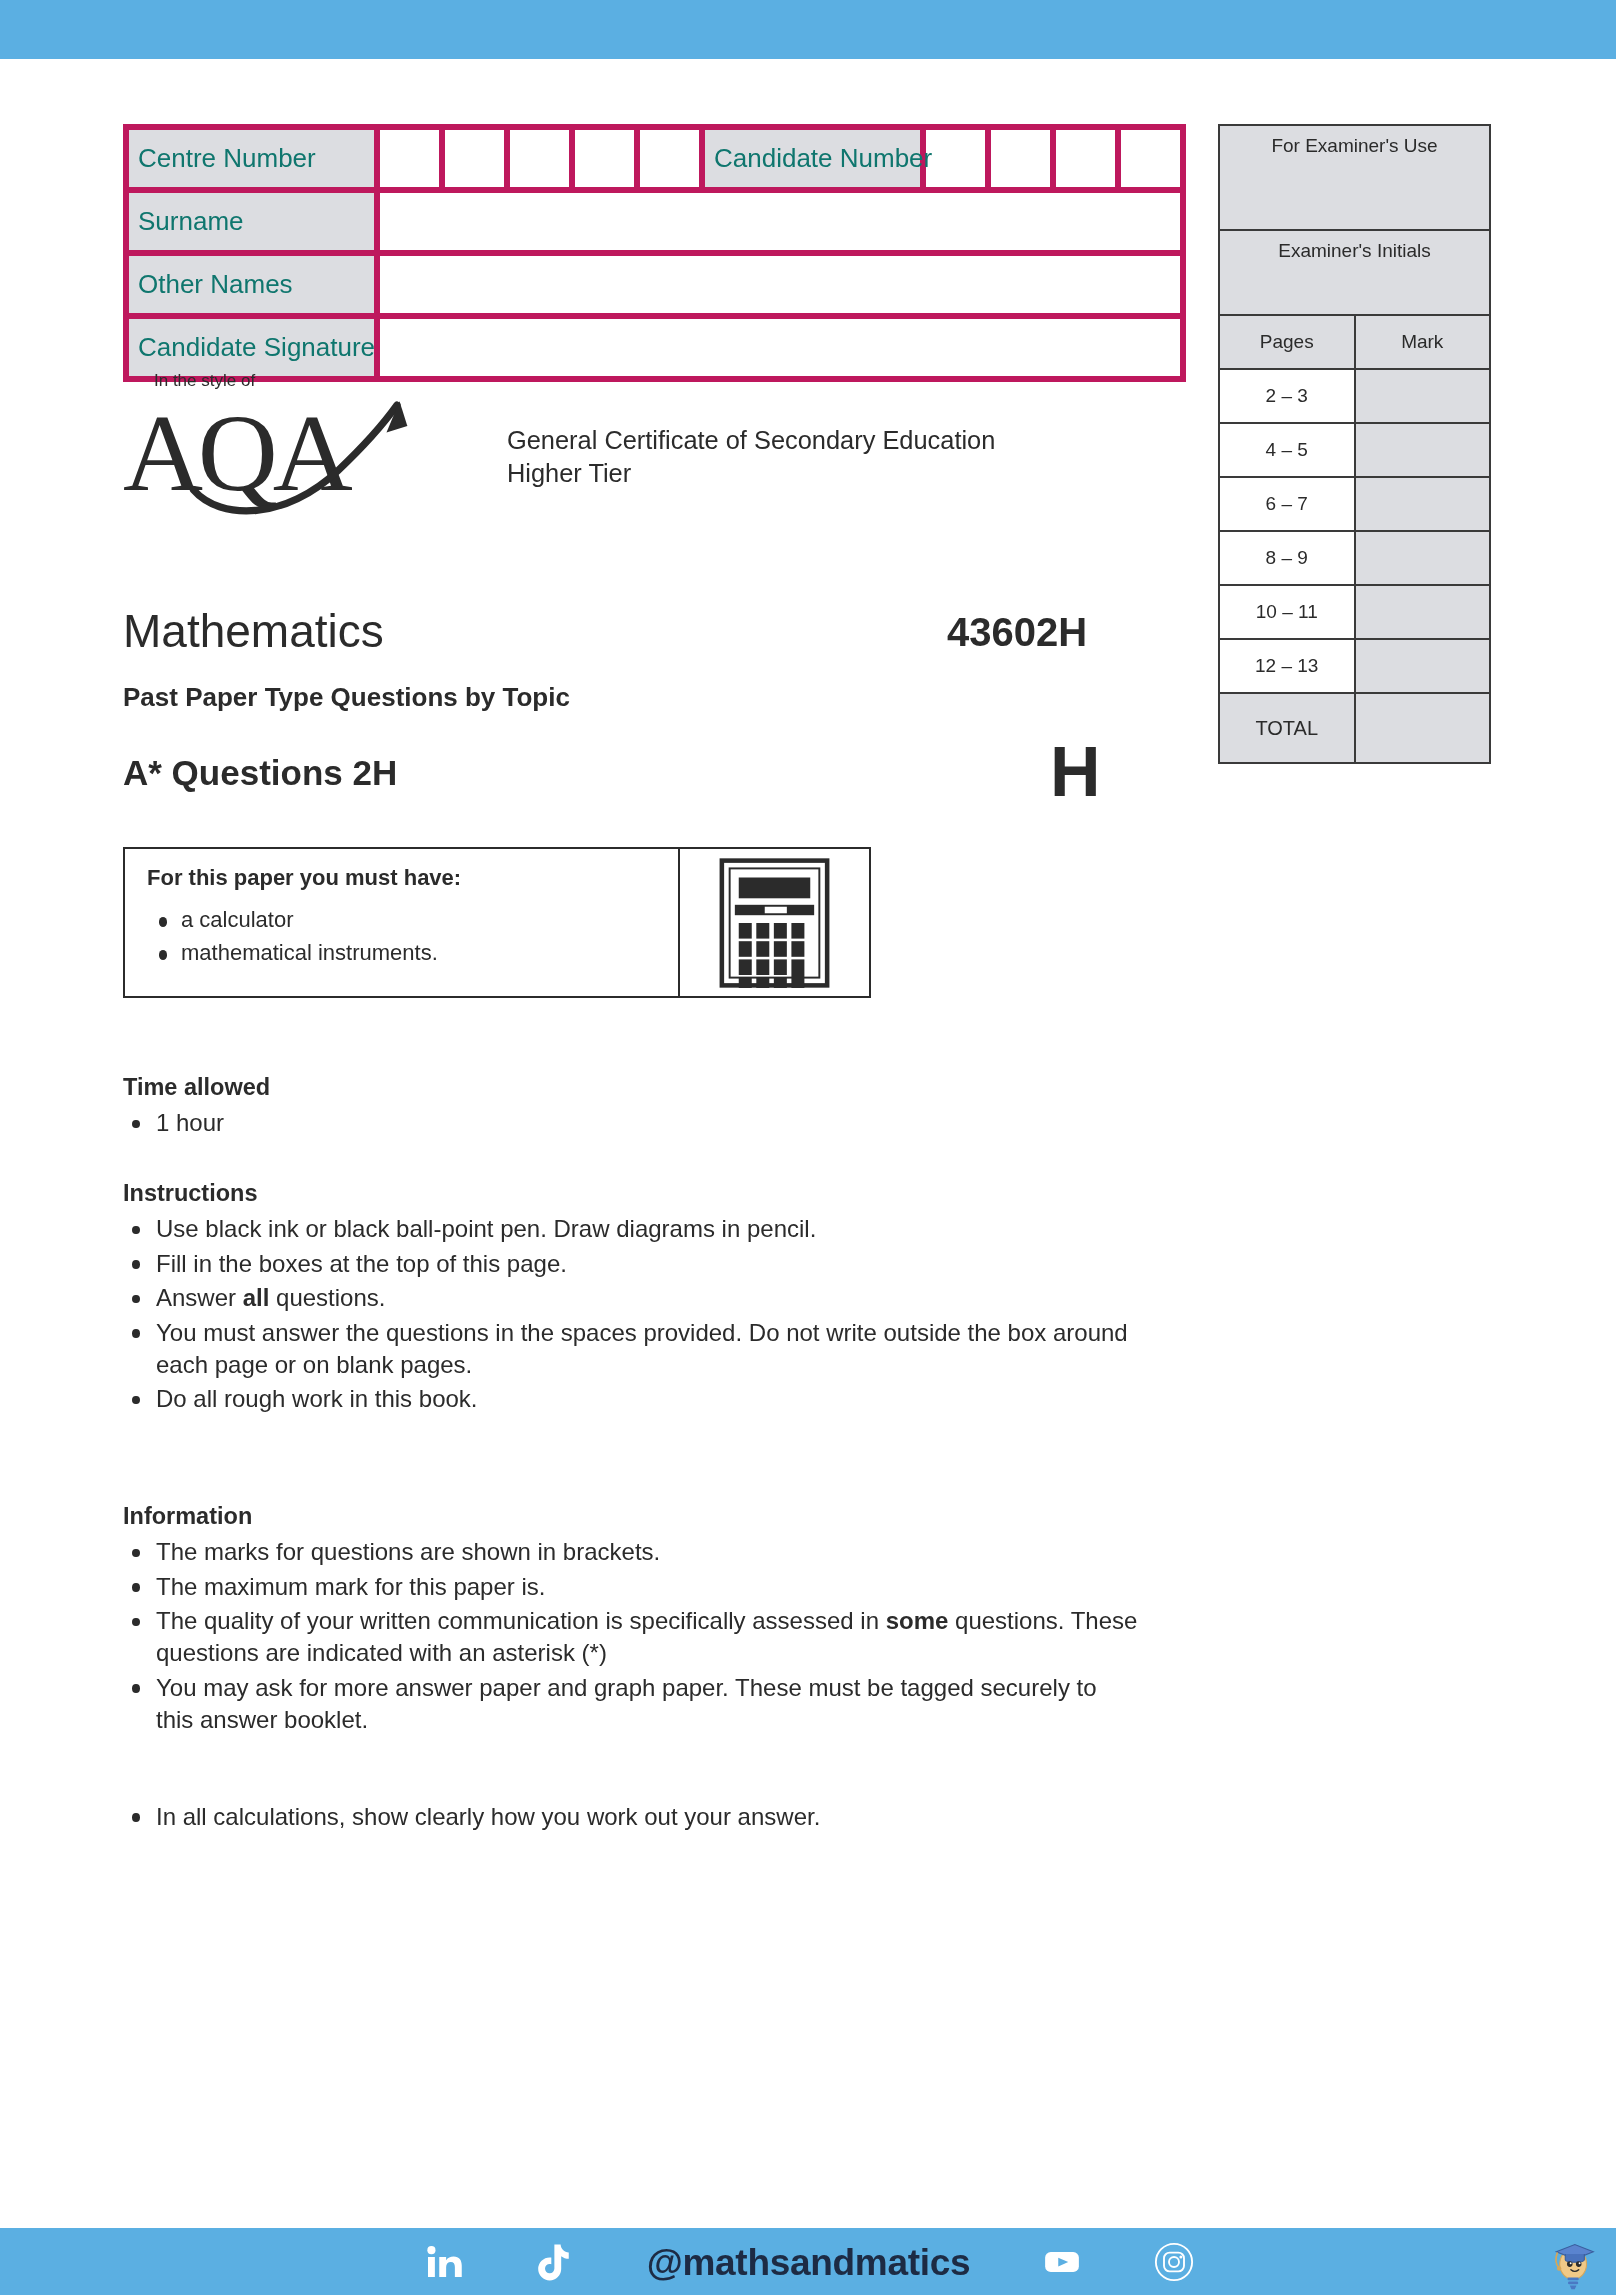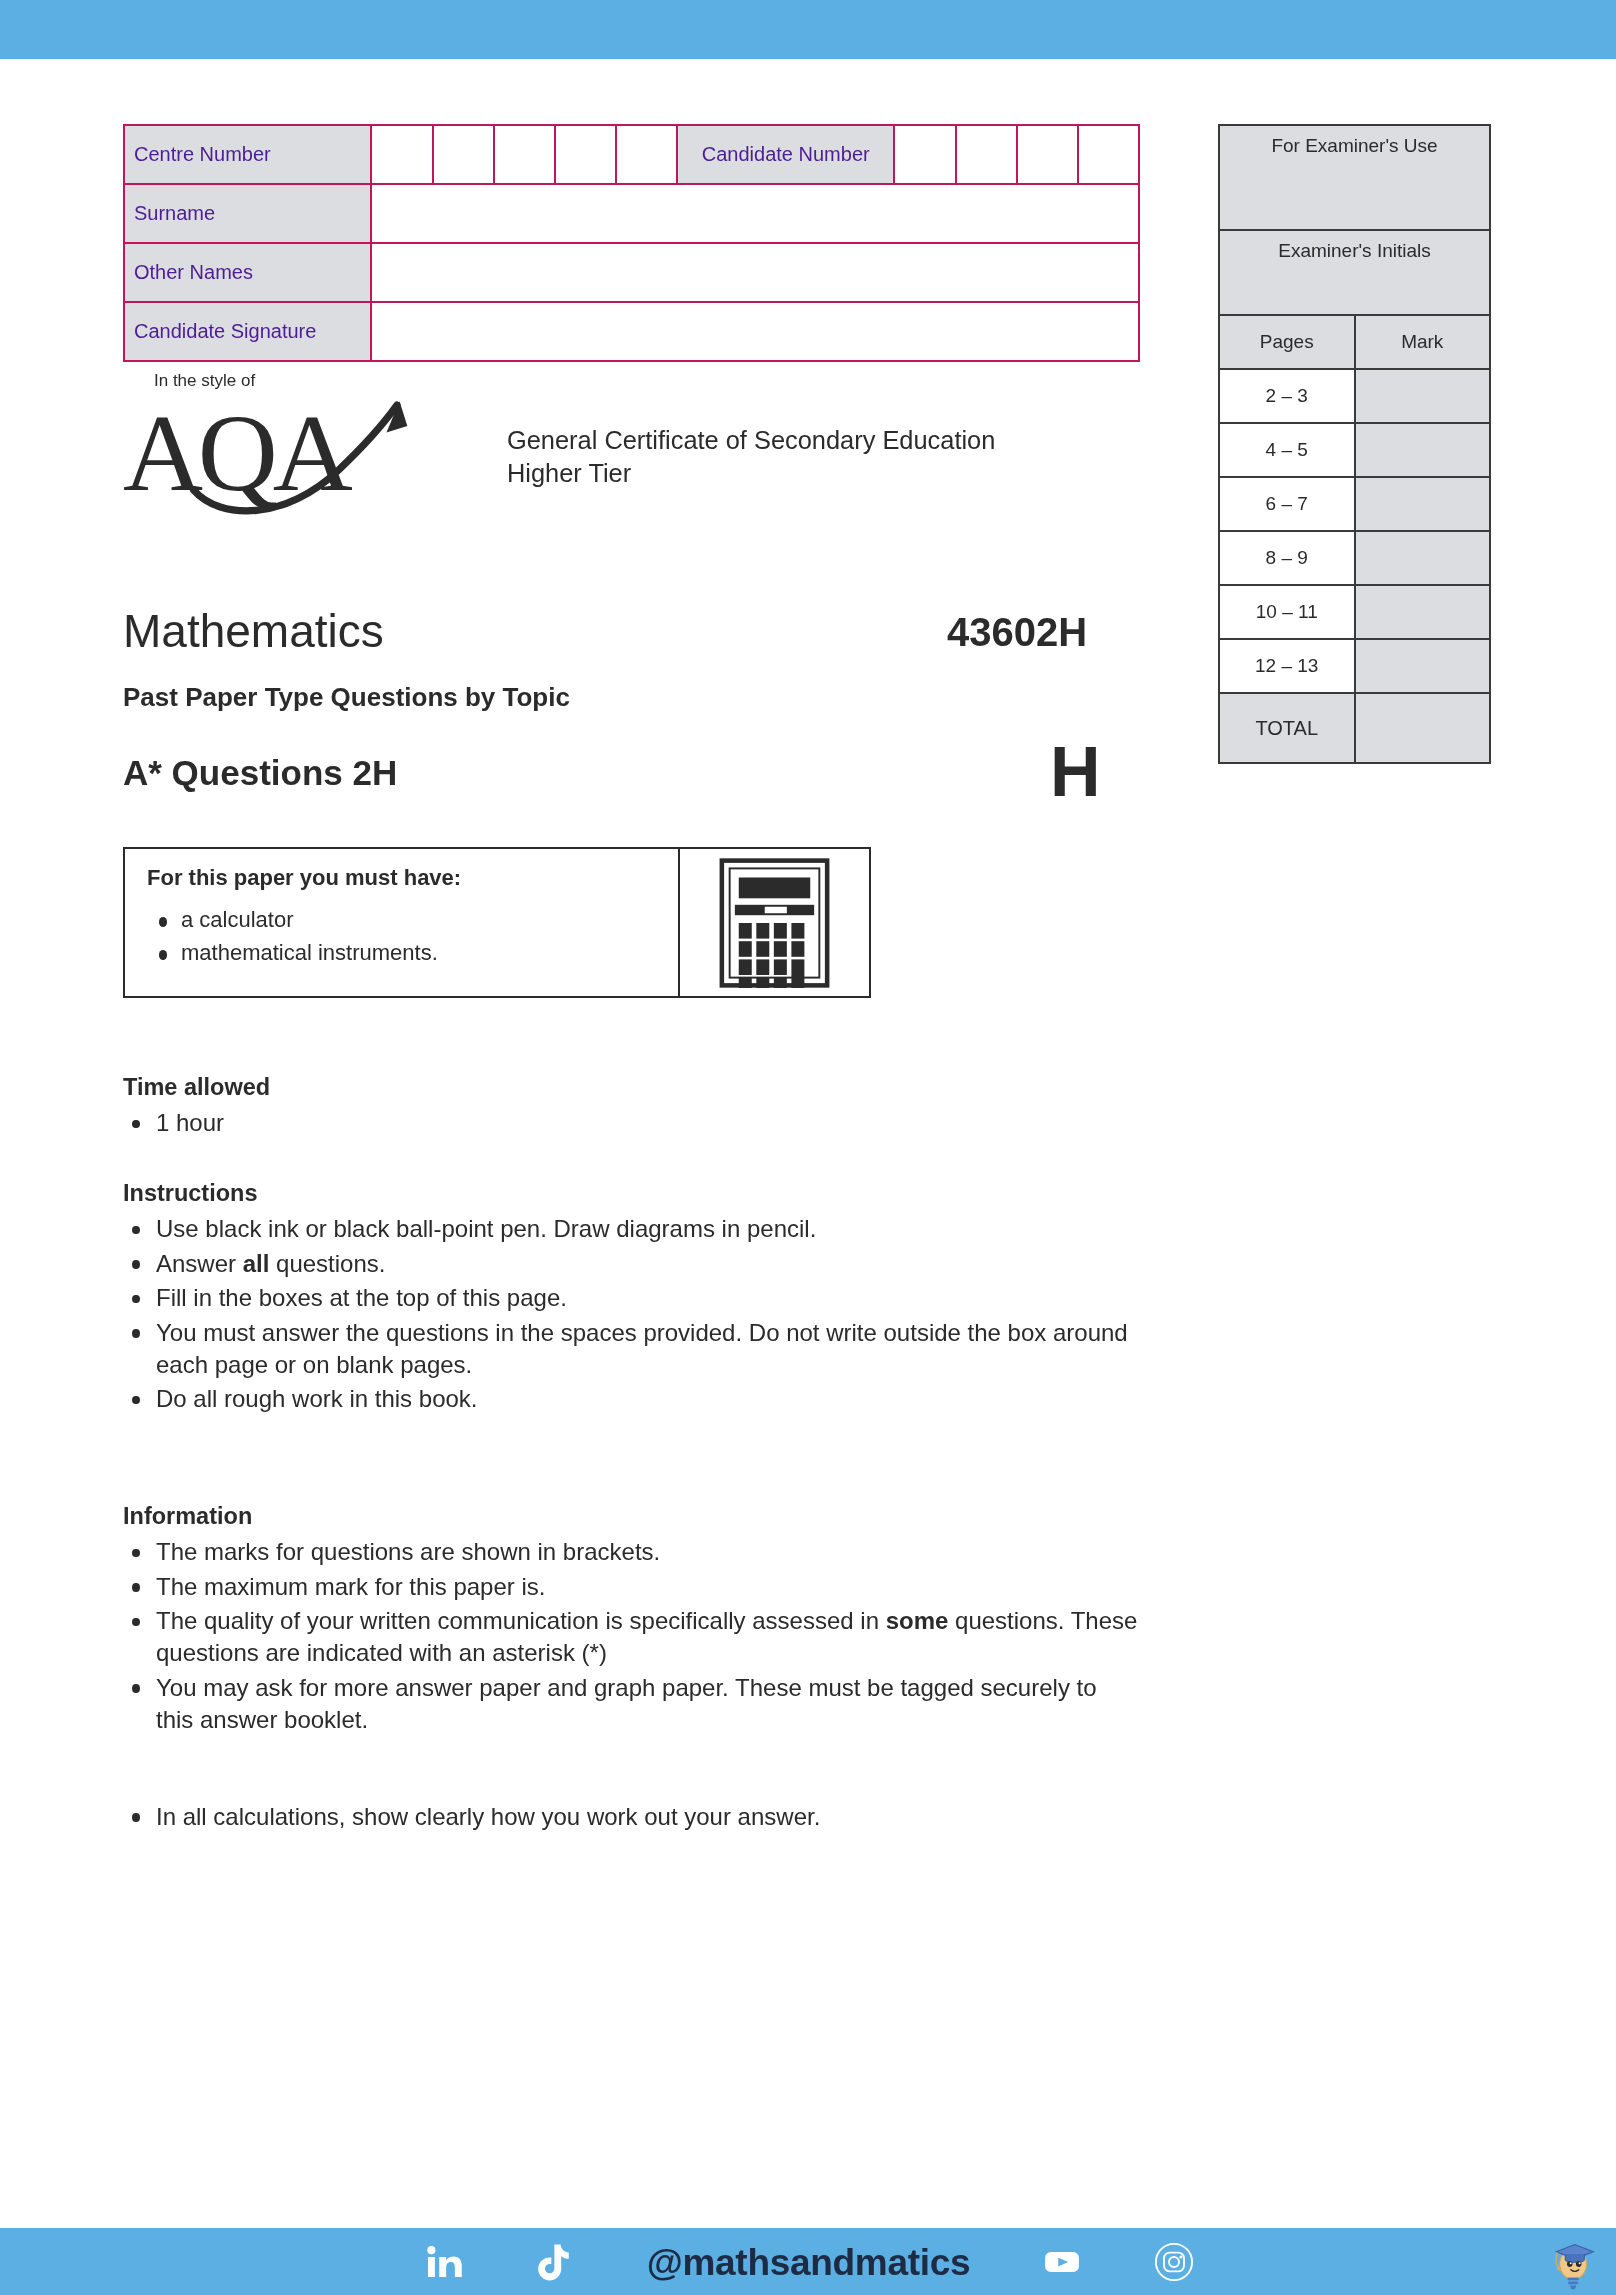--- a/index.html
+++ b/index.html
@@ -62,25 +62,25 @@
   
   .cand-table {
     position: absolute;
     left: 123px;
     top: 65px;
     width: 1017px;
     border-collapse: collapse;
     table-layout: fixed;
   }
   .cand-table td {
-    border: 2px solid #be185d;
+    border: 6px solid #be185d;
     height: 57px;
     padding: 0 9px;
-    font-size: 20px;
-    color: #4c1d95;
+    font-size: 26px;
+    color: #0f766e;
     background: #ffffff;
   }
   .cand-table td.lbl {
     background: #dcdde1;
     width: 227px;
     white-space: nowrap;
   }
   .cand-table td.boxcell {
     width: 59px;
     padding: 0;
@@ -425,22 +425,22 @@
     <h3>Time allowed</h3>
     <ul>
       <li>1 hour</li>
     </ul>
   </div>
 
   <div class="sec sec-instr">
     <h3>Instructions</h3>
     <ul>
       <li>Use black ink or black ball-point pen.  Draw diagrams in pencil.</li>
+      <li>Fill in the boxes at the top of this page.</li>
       <li><span>Answer </span><b>all</b><span> questions.</span></li>
-      <li>Fill in the boxes at the top of this page.</li>
       <li>You must answer the questions in the spaces provided.  Do not write outside the box around each page or on blank pages.</li>
       <li>Do all rough work in this book.</li>
     </ul>
   </div>
 
   <div class="sec sec-info">
     <h3>Information</h3>
     <ul>
       <li>The marks for questions are shown in brackets.</li>
       <li>The maximum mark for this paper is.</li>

